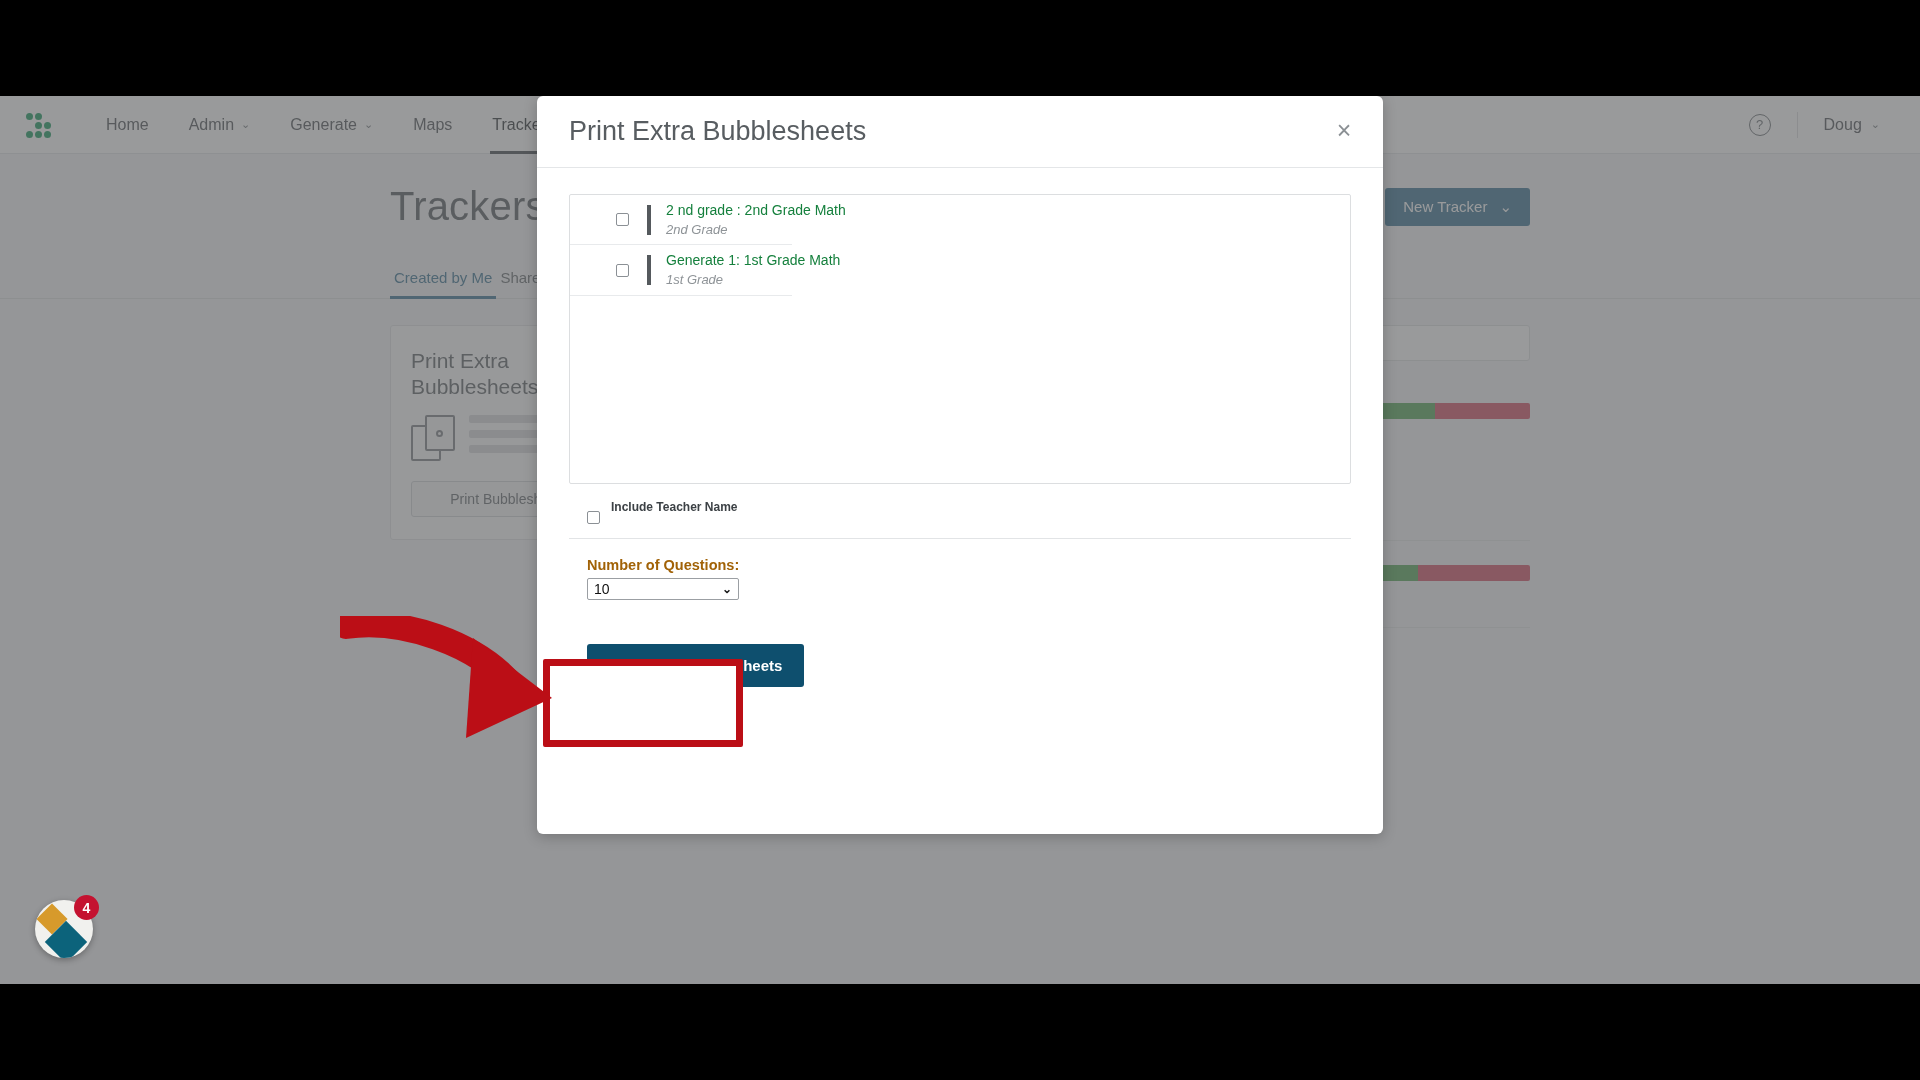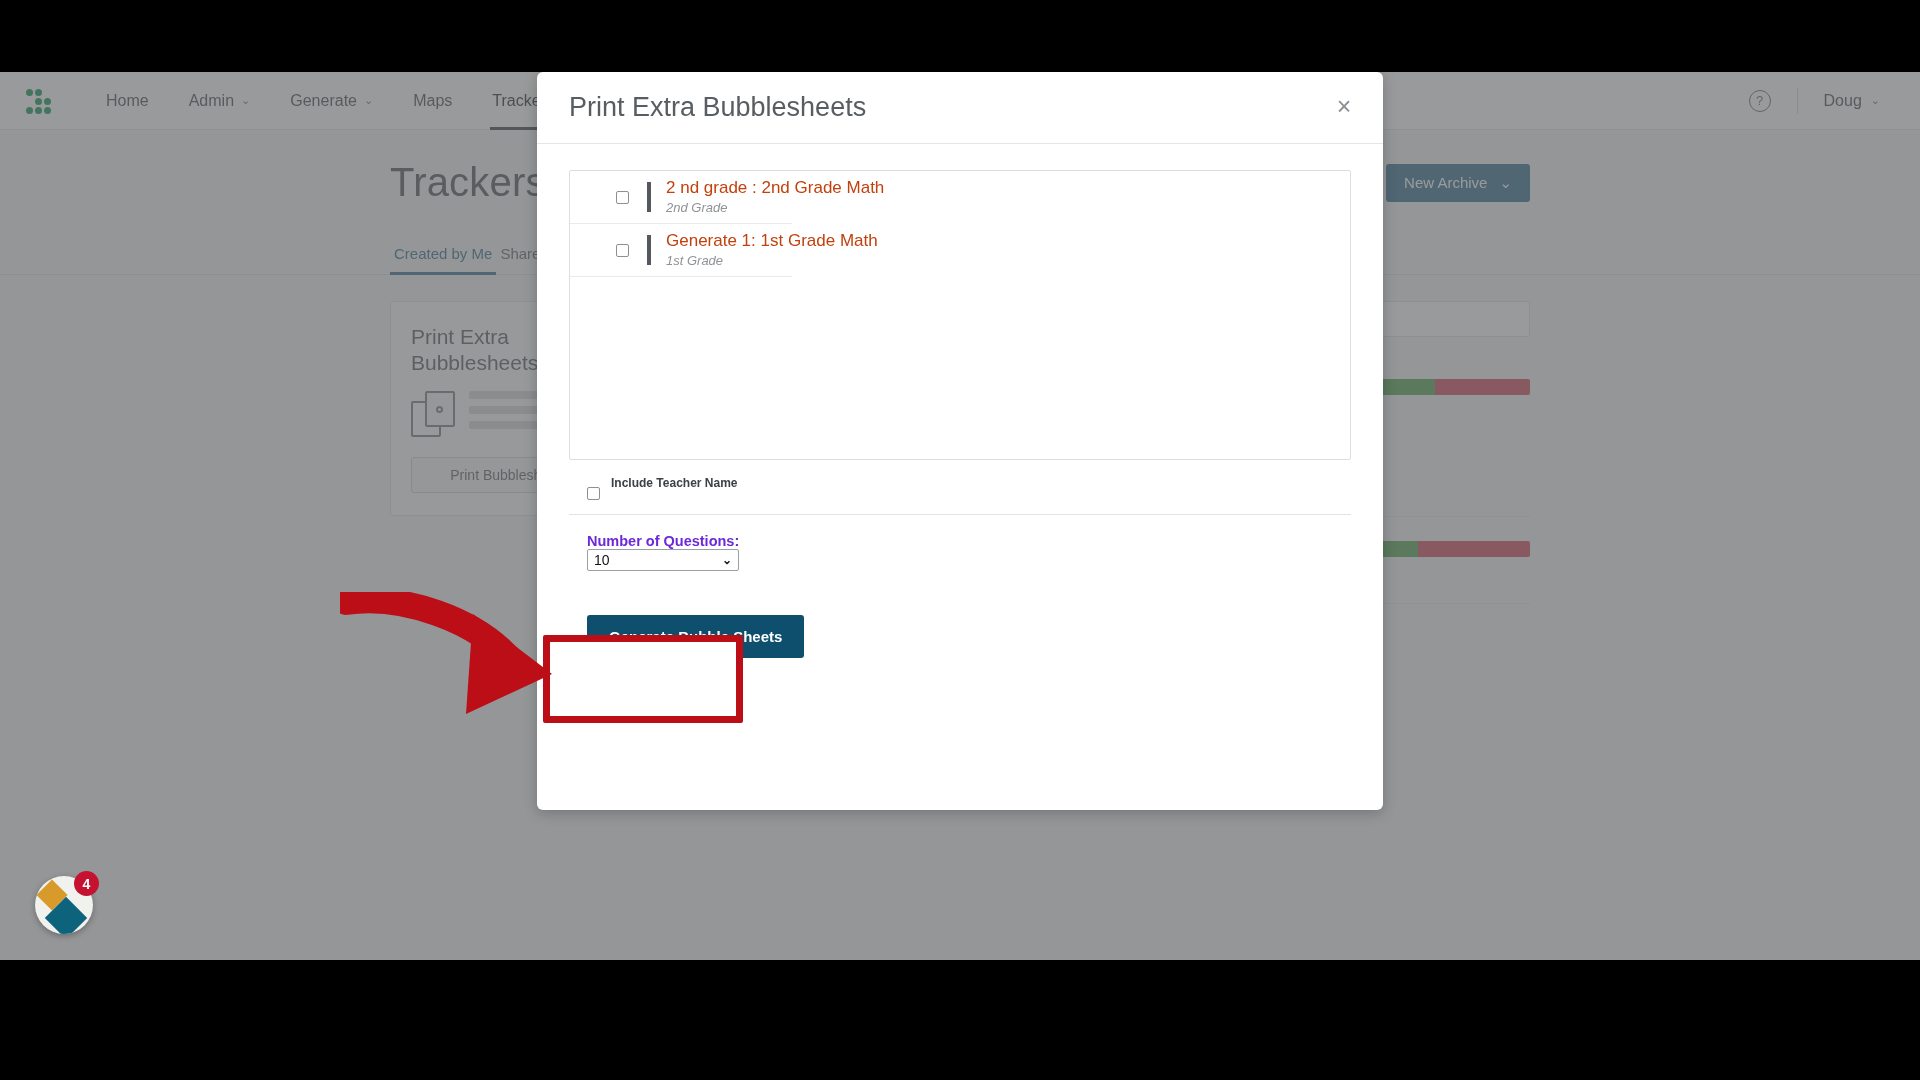--- a/index.html
+++ b/index.html
@@ -17,21 +17,21 @@
     position: relative;
     width: 1920px;
     height: 1080px;
     background: #000000;
   }
 
   
   #viewport {
     position: absolute;
     left: 0;
-    top: 72px;
+    top: 96px;
     width: 1920px;
     height: 888px;
     background: #f4f5f6;
     overflow: hidden;
   }
 
   
   #page {
     position: absolute;
     inset: 0;
@@ -336,41 +336,41 @@
   .tl-check {
     width: 13px; height: 13px;
     border: 1.4px solid #8b9095;
     border-radius: 2px;
     background: #fff;
     margin: 0 18px 0 46px;
     flex: 0 0 13px;
   }
   .tl-bar { width: 4px; height: 30px; background: #55595d; flex: 0 0 4px; margin-right: 15px; }
   .tl-text { min-width: 0; }
-  .tl-name { font-size: 17px; color: #c2410c; line-height: 1.25; white-space: nowrap; }
+  .tl-name { font-size: 14px; color: #15803d; line-height: 1.25; white-space: nowrap; }
   .tl-sub { font-size: 13px; color: #8e9397; font-style: italic; line-height: 1.3; white-space: nowrap; }
 
   .teacher-row {
     display: flex; align-items: flex-start; gap: 11px;
     margin-top: 16px;
     padding-left: 18px;
   }
   .teacher-check {
     width: 13px; height: 13px;
     border: 1.4px solid #8b9095;
     border-radius: 2px; background: #fff;
     flex: 0 0 13px;
     margin-top: 11px;
   }
   .teacher-label { font-size: 12px; color: #3c4145; font-weight: 700; }
 
   .divider { height: 1px; background: #e2e4e6; margin-top: 14px; }
 
   .qblock { padding: 18px 0 0 18px; }
-  .qlabel { font-size: 14.5px; color: #6d28d9; font-weight: 700; }
+  .qlabel { font-size: 14.5px; color: #a16207; font-weight: 700; margin-bottom: 5px; }
   .qselect {
     width: 152px; height: 22px;
     border: 1px solid #9b9fa3;
     background: #fff;
     border-radius: 2px;
     display: flex; align-items: center;
     padding: 0 6px;
     font-size: 14px;
     color: #111;
     position: relative;
@@ -500,21 +500,21 @@
           </div>
         </div>
       </div>
 
       <div class="page-body">
 
         <div class="page-head">
           <h1 class="page-title">Trackers</h1>
           <div class="page-head-right">
             <button class="new-tracker-btn">
-              <span>New Archive</span>
+              <span>New Tracker</span>
               <span>⌄</span>
             </button>
           </div>
         </div>
 
         <div class="tabs">
           <div class="tab active">
             <span>Created by Me</span>
           </div>
           <div class="tab">

